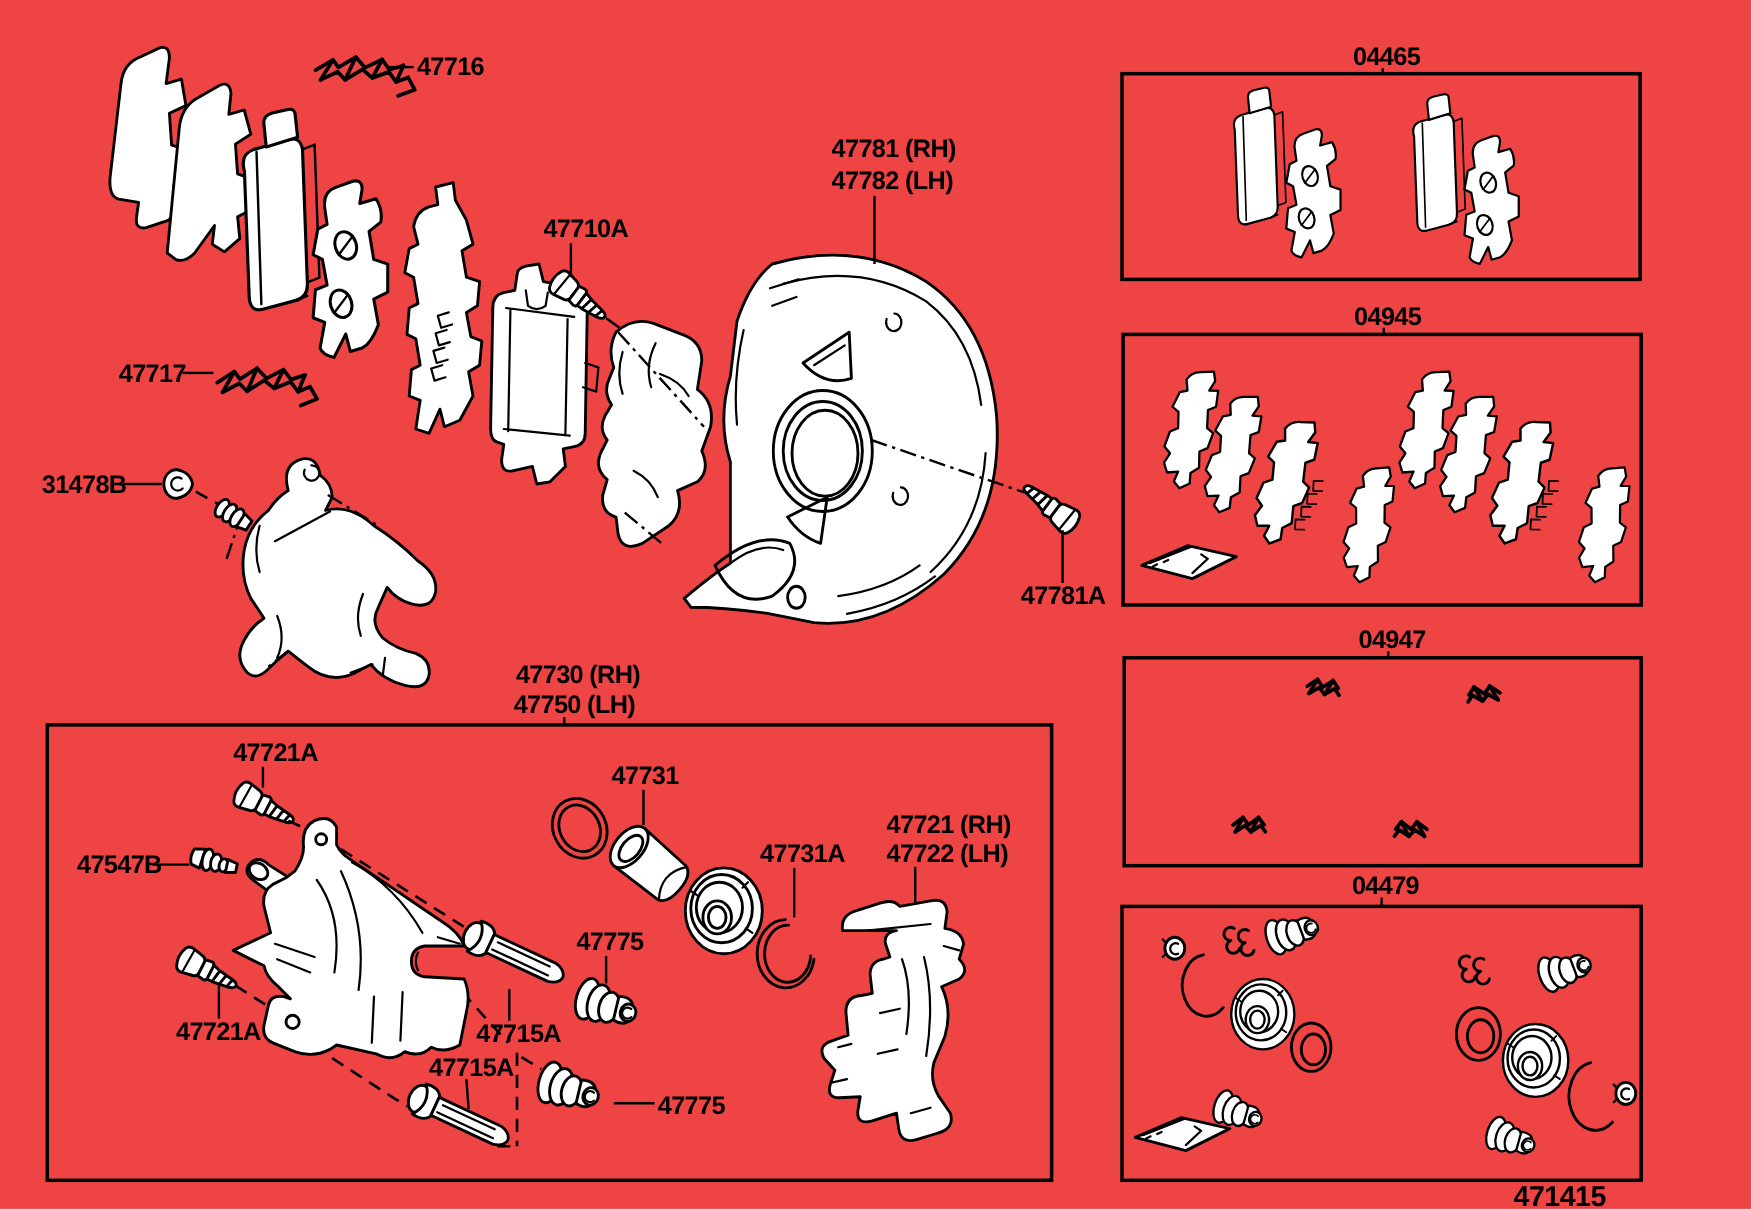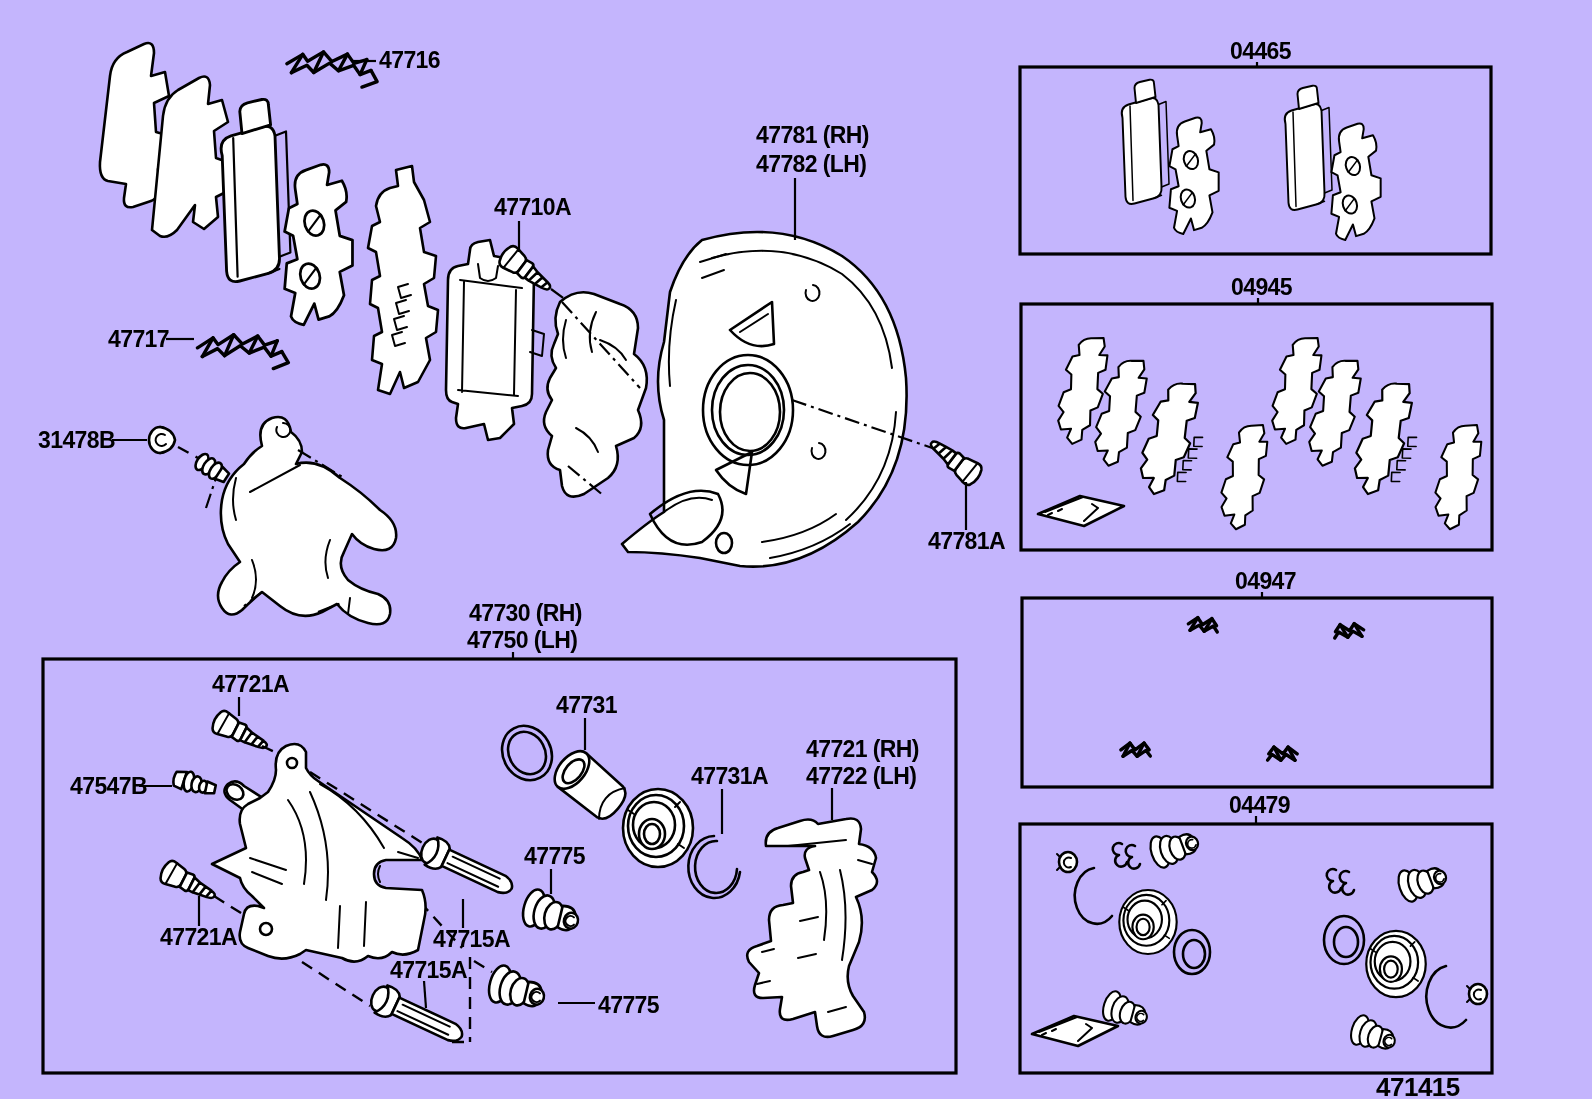--- a/index.html
+++ b/index.html
@@ -1,16 +1,16 @@
 <!DOCTYPE html>
 <html><head>
 <meta charset="utf-8">
 <style>
   html,body{margin:0;padding:0;background:#fff}
-  .stage{position:relative;width:1592px;height:1099px;background:#c4b5fd;overflow:hidden}
+  .stage{position:relative;width:1592px;height:1099px;background:#ef4444;overflow:hidden}
   svg{display:block}
   .s{fill:#ffffff;stroke:#000000;stroke-width:2.6;stroke-linejoin:round;stroke-linecap:round}
   .f{fill:none;stroke:#000000;stroke-width:2.6;stroke-linejoin:round;stroke-linecap:round}
   .cl{fill:none;stroke:#000000;stroke-width:2;stroke-linejoin:round;stroke-linecap:round}
   .box{fill:none;stroke:#000000;stroke-width:3.2}
   .lead{fill:none;stroke:#000000;stroke-width:2.2}
   .dash{fill:none;stroke:#000000;stroke-width:2.4;stroke-dasharray:12 8}
   .ddot{fill:none;stroke:#000000;stroke-width:2.2;stroke-dasharray:15 5 3 5}
   .clipw{fill:none;stroke:#000000;stroke-width:3.4;stroke-linecap:round;stroke-linejoin:round}
   .lbl{font-family:"Liberation Sans",sans-serif;font-weight:700;font-size:23px;letter-spacing:-0.6px;fill:#000}

